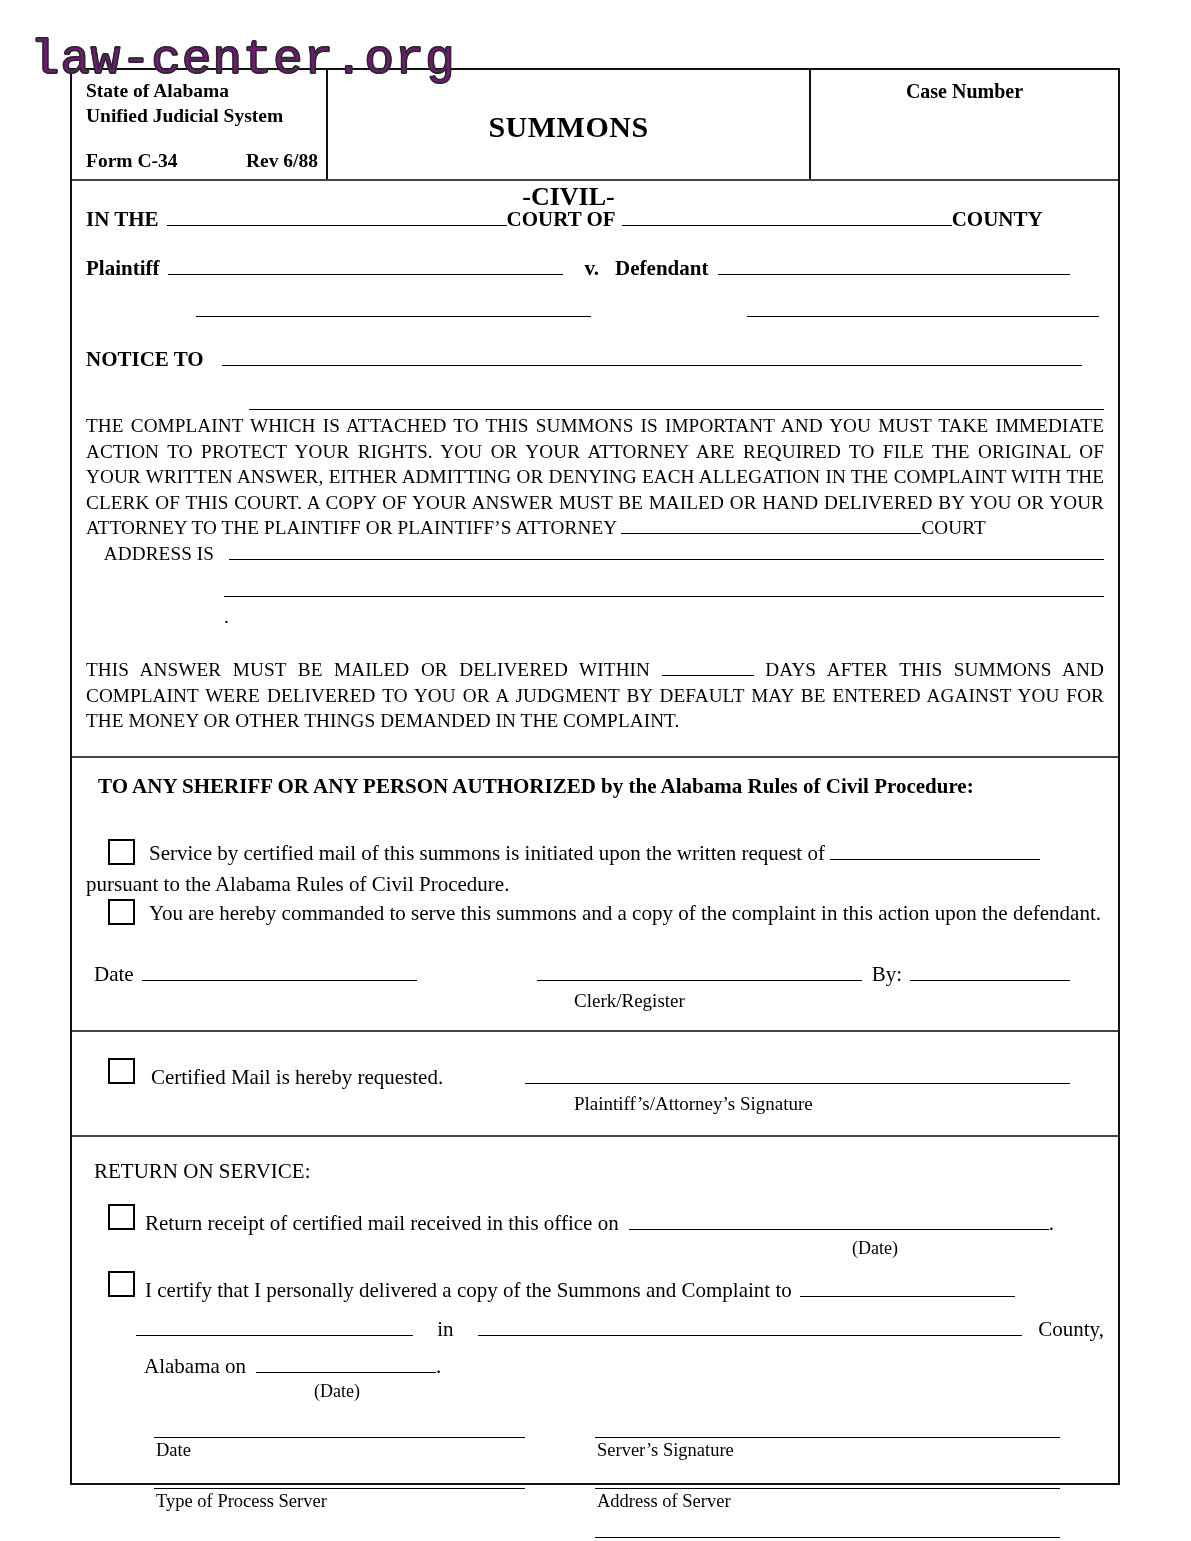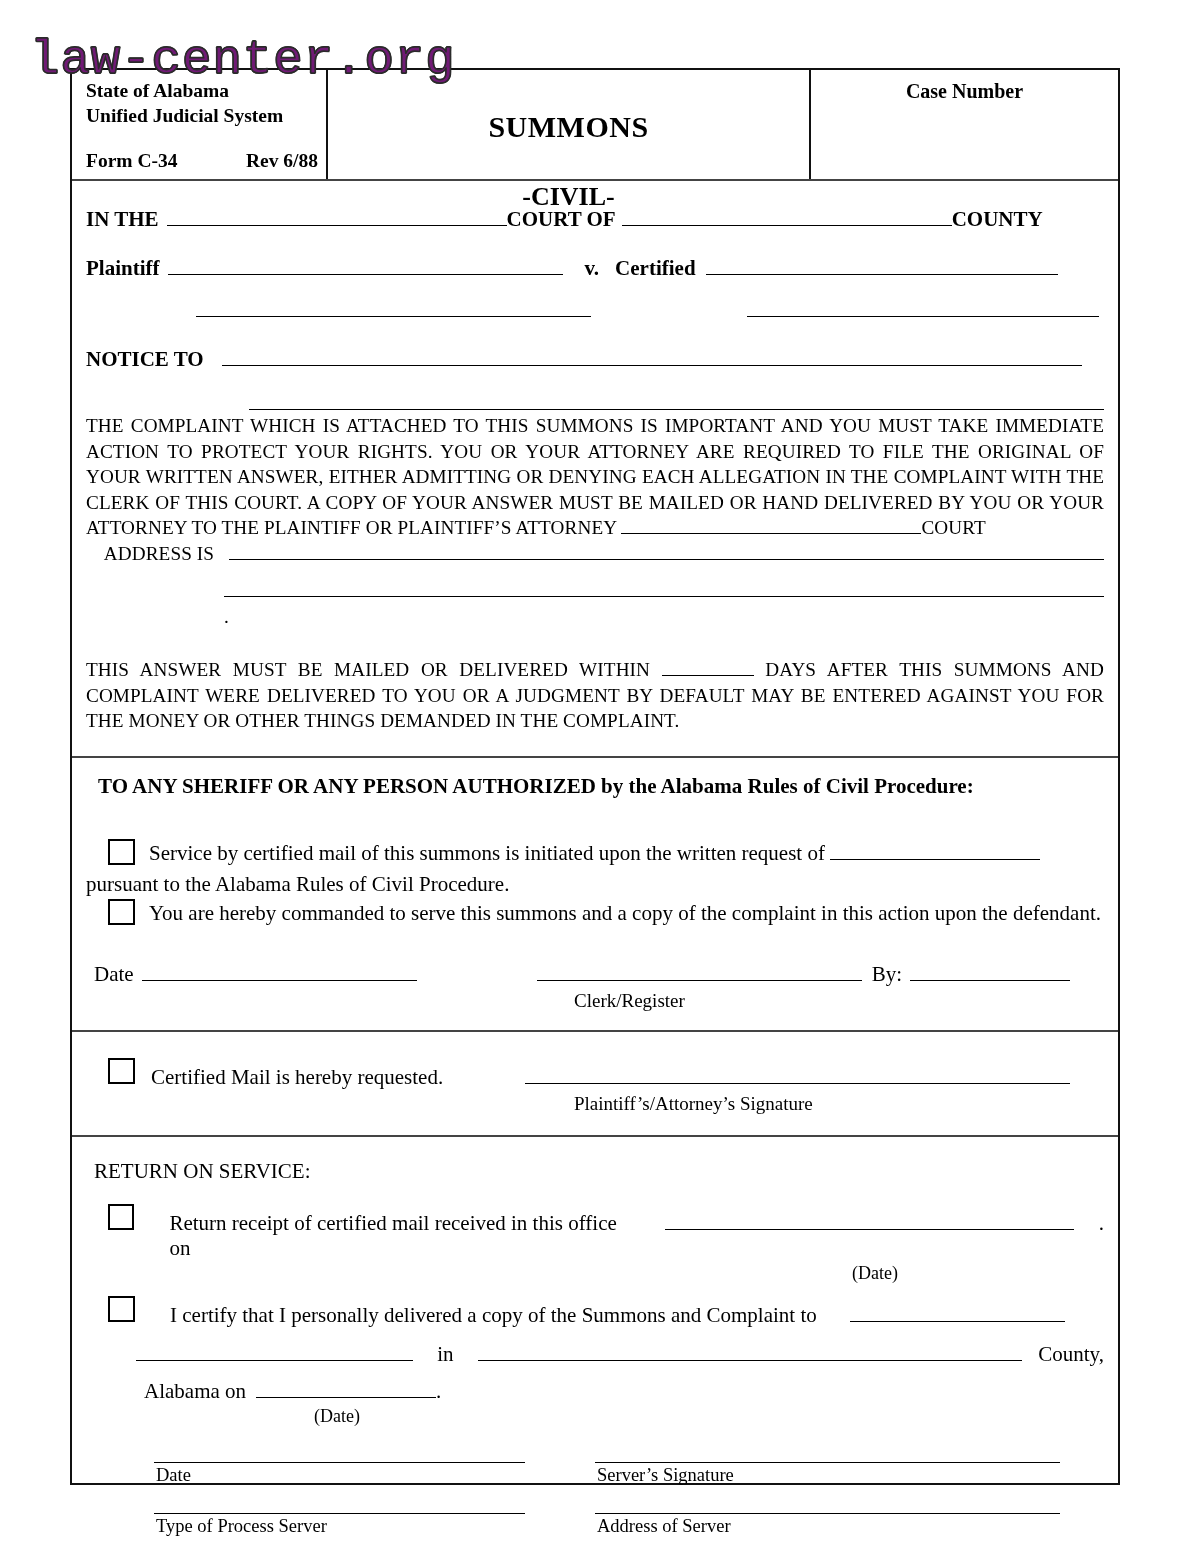--- a/index.html
+++ b/index.html
@@ -215,21 +215,20 @@
   .sec-return { padding: 22px 14px 0 14px; }
   .ros-title {
     font-size: 21px;
     padding-left: 8px;
     padding-bottom: 20px;
   }
   .ros-row {
     display: flex;
     align-items: baseline;
     font-size: 21px;
-    gap: 25px;
   }
   .ros-row .cb { margin-left: 22px; margin-right: 10px; }
   .date-cap {
     font-size: 18px;
     text-align: left;
   }
 
   .certify-line2 {
     display: flex;
     align-items: baseline;
@@ -304,21 +303,21 @@
       <span class="ln" style="width:340px;margin-left:8px;"></span>
       <span class="lbl">COURT OF</span>
       <span class="ln" style="width:330px;margin-left:6px;"></span>
       <span class="lbl">COUNTY</span>
     </div>
 
     <div class="party-row">
       <span class="lbl">Plaintiff</span>
       <span class="ln" style="width:395px;margin-left:8px;"></span>
       <span class="lbl" style="margin-left:22px;">v.</span>
-      <span class="lbl" style="margin-left:16px;">Certified</span>
+      <span class="lbl" style="margin-left:16px;">Defendant</span>
       <span class="ln" style="width:352px;margin-left:10px;"></span>
     </div>
 
     <div class="party-row2">
       <span class="ln" style="width:395px;margin-left:110px;"></span>
       <span class="ln" style="width:352px;margin-left:156px;"></span>
     </div>
 
     <div class="notice-row">
       <span class="lbl">NOTICE TO</span>

